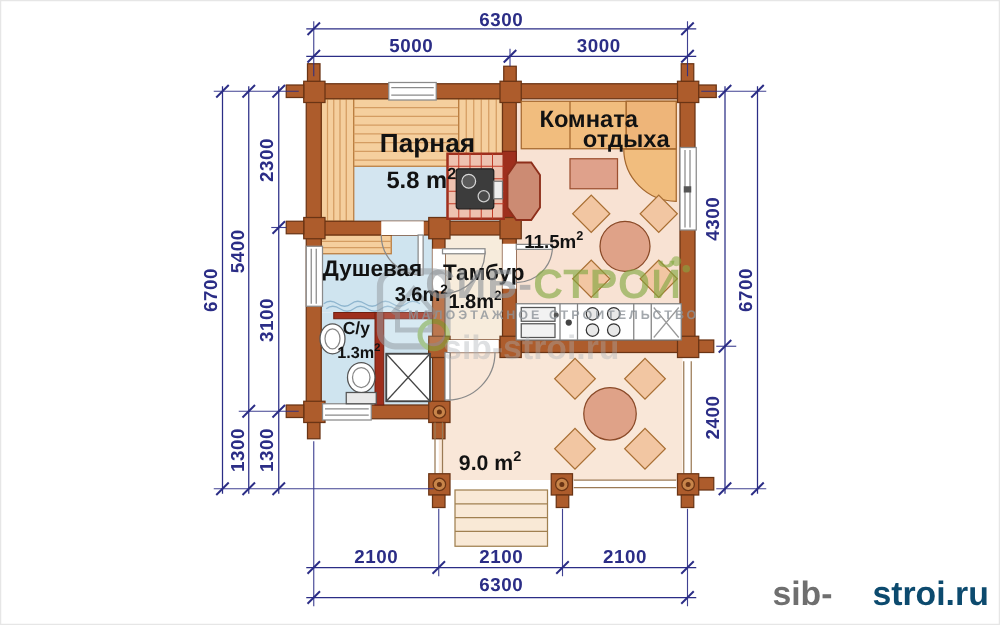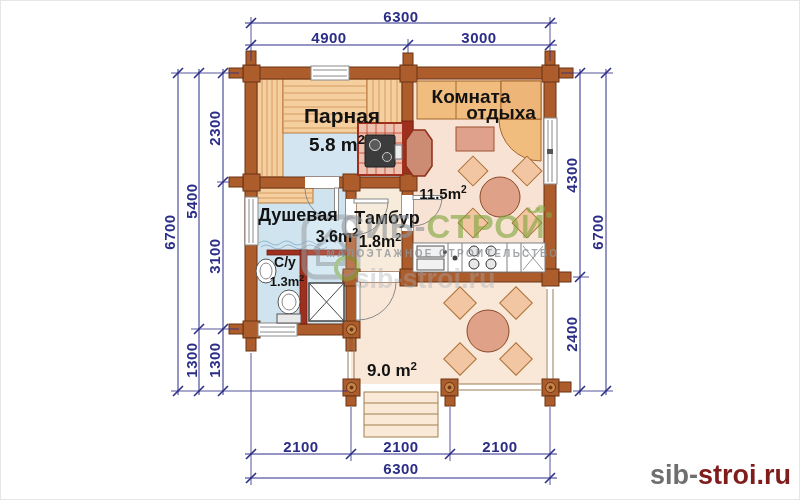--- a/index.html
+++ b/index.html
@@ -12,21 +12,21 @@
        font-size:15px;font-weight:bold;letter-spacing:0.5px;line-height:1;}
   .dim.v{transform:translate(-50%,-50%) rotate(-90deg);}
   .wm-brand{position:absolute;left:442px;top:226px;transform:translate(-50%,-50%);
             font-size:33px;font-weight:700;letter-spacing:1px;white-space:nowrap;}
   .wm-gray{color:rgba(143,148,153,0.62);} .wm-green{color:rgba(128,166,62,0.62);}
   .wm-tagline{position:absolute;left:442px;top:252px;transform:translate(-50%,-50%);
               font-size:10px;font-weight:bold;letter-spacing:2.4px;color:rgba(140,146,152,0.8);white-space:nowrap;text-align:right;}
   .wm-url{position:absolute;left:424px;top:278px;transform:translate(-50%,-50%);
           font-size:27px;font-weight:bold;color:rgba(168,173,178,0.38);white-space:nowrap;}
   .logo{position:absolute;right:8px;top:459px;font-size:27px;font-weight:800;letter-spacing:0px;white-space:nowrap;}
-  .logo-gray{color:#6f6f6f;} .logo-green{color:#7f1d1d;}
+  .logo-gray{color:#6f6f6f;} .logo-green{color:#0c4a6e;margin-left:32px;}
 </style>
 </head>
 <body>
 
 <div class="canvas">
 <svg width="800" height="500" viewBox="0 0 800 500">
 
   <g>
     <rect x="256" y="78" width="146" height="98" fill="#d3e5f0"></rect>
     <rect x="256" y="187" width="89" height="62" fill="#cfe4ef"></rect>
@@ -338,21 +338,21 @@
 
   <div class="lbl" style="left:386px;top:217px;font-size:18px;"><span>Тамбур</span></div>
   <div class="lbl" style="left:379px;top:240px;font-size:16px;"><span>1.8m</span><sup>2</sup></div>
 
   <div class="lbl" style="left:284px;top:261px;font-size:14px;"><span>С/у</span></div>
   <div class="lbl" style="left:286px;top:280px;font-size:13px;"><span>1.3m</span><sup>2</sup></div>
 
   <div class="lbl" style="left:391px;top:369px;font-size:17px;"><span>9.0 m</span><sup>2</sup></div>
 
   <div class="dim" style="left:400px;top:15px;">6300</div>
-  <div class="dim" style="left:328px;top:36px;">4900</div>
+  <div class="dim" style="left:328px;top:36px;">5000</div>
   <div class="dim" style="left:478px;top:36px;">3000</div>
 
   <div class="dim v" style="left:168px;top:231px;">6700</div>
   <div class="dim v" style="left:190px;top:200px;">5400</div>
   <div class="dim v" style="left:190px;top:359px;">1300</div>
   <div class="dim v" style="left:213px;top:127px;">2300</div>
   <div class="dim v" style="left:213px;top:255px;">3100</div>
   <div class="dim v" style="left:213px;top:359px;">1300</div>
 
   <div class="dim v" style="left:570px;top:174px;">4300</div>

